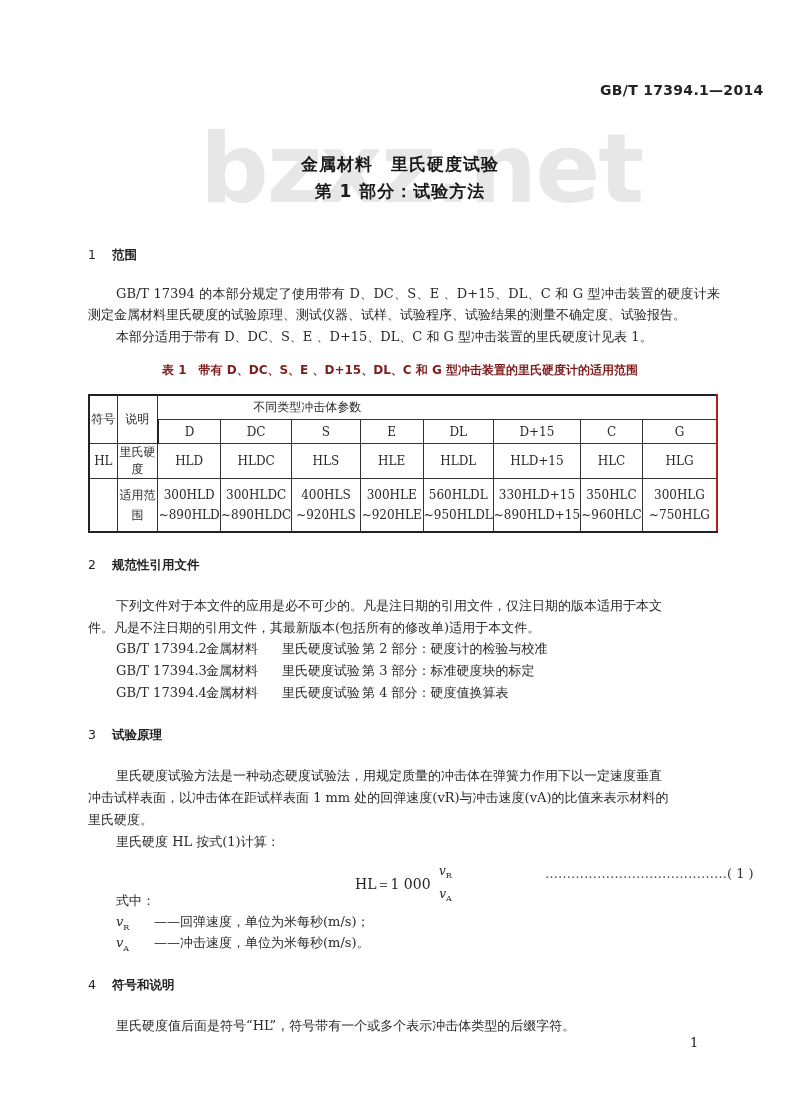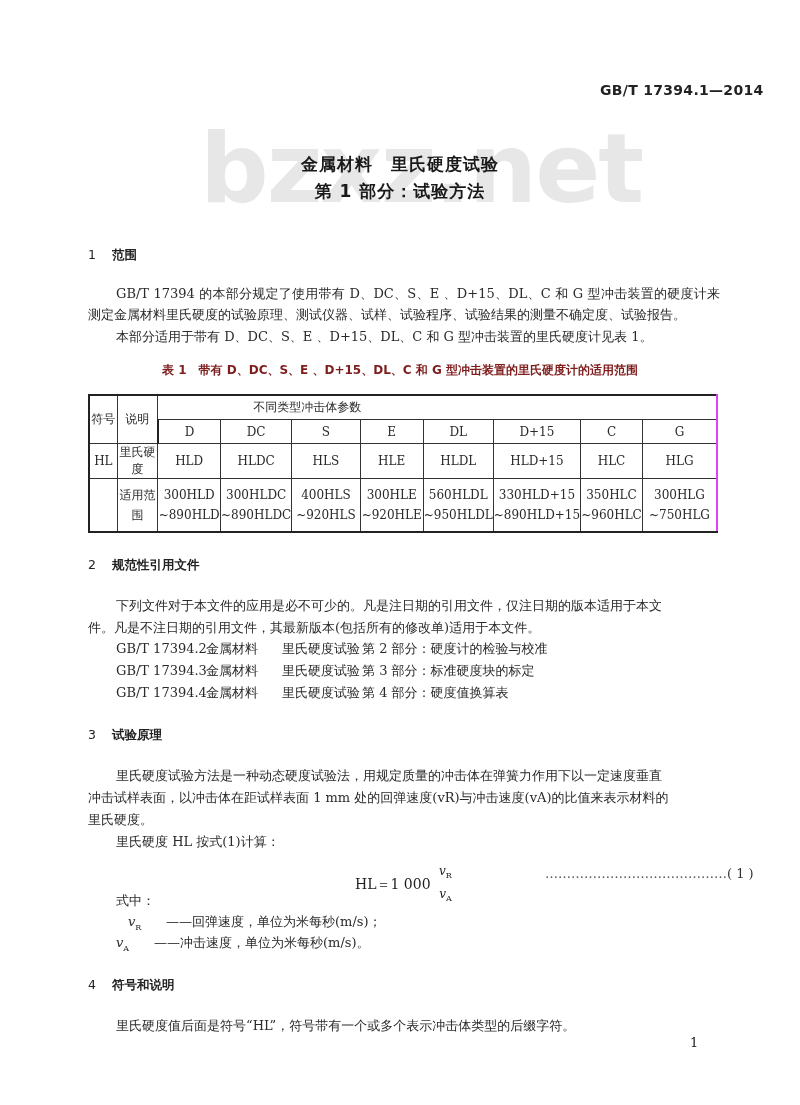--- a/index.html
+++ b/index.html
@@ -19,21 +19,21 @@
   .indent-line { left: 116px; }
   .table-caption { left: 0; width: 800px; text-align: center; font-family: "DejaVu Sans", sans-serif; font-weight: bold; font-size: 12px; color: #7f1d1d; }
 
   table.hl-table { position: absolute; left: 88px; top: 394px; width: 630px; border-collapse: collapse; font-size: 12px; color: #2a2a2a; }
   table.hl-table td { border: 1px solid #333; text-align: center; padding: 0; height: 23px; }
   table.hl-table td.range { height: 52px; line-height: 20px; }
   table.hl-table td.group { text-align: left; padding-left: 95px; }
   table.hl-table tr:first-child td { border-top: 2px solid #222; }
   table.hl-table tr:last-child td { border-bottom: 2px solid #222; border-radius: 11px; }
   table.hl-table td:first-child { border-left: 2px solid #222; }
-  table.hl-table td:last-child { border-right: 2px solid #d946ef; }
+  table.hl-table td:last-child { border-right: 2px solid #b91c1c; }
 
   .ref-row span { display: inline-block; }
   .ref-code { width: 90px; }
   .ref-t1 { width: 76px; }
   .ref-t2 { width: 80px; }
 
   .formula { left: 355px; top: 862px; font-size: 14px; color: #1e1e1e; }
   .formula .frac { display: inline-block; vertical-align: middle; text-align: center; margin-left: 4px; font-style: italic; font-size: 12px; line-height: 18px; }
   .formula .frac sub { font-size: 8px; font-style: normal; }
   .eq-num { left: 545px; top: 866px; font-size: 13px; color: #333; white-space: nowrap; }
@@ -170,21 +170,21 @@
   <span class="frac">
     <div><span>v</span><sub>R</sub></div>
     <div><span>v</span><sub>A</sub></div>
   </span>
 </div>
 <div class="abs eq-num">
   <span class="dots">……………………………………</span><span>( 1 )</span>
 </div>
 
 <div class="abs var-line" style="top:890px;">式中：</div>
-<div class="abs var-line" style="top:911px;margin-left:12px;">
+<div class="abs var-line" style="top:911px;">
   <span class="sym"><span>v</span><sub>R</sub></span><span>——回弹速度，单位为米每秒(m/s)；</span>
 </div>
 <div class="abs var-line" style="top:932px;">
   <span class="sym"><span>v</span><sub>A</sub></span><span>——冲击速度，单位为米每秒(m/s)。</span>
 </div>
 
 <div class="abs sec-head" style="top:977px;">
   <span class="num">4</span><span class="txt">符号和说明</span>
 </div>
 <div class="abs line indent-line" style="top:1015px;">里氏硬度值后面是符号“HL”，符号带有一个或多个表示冲击体类型的后缀字符。</div>

